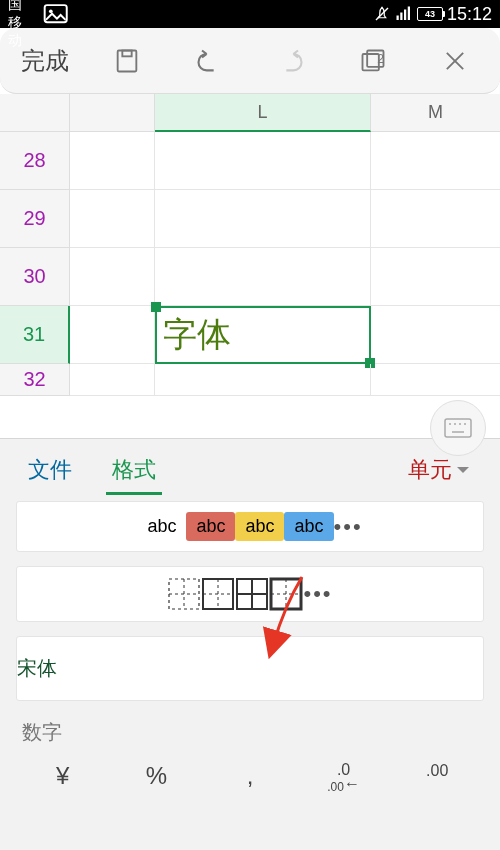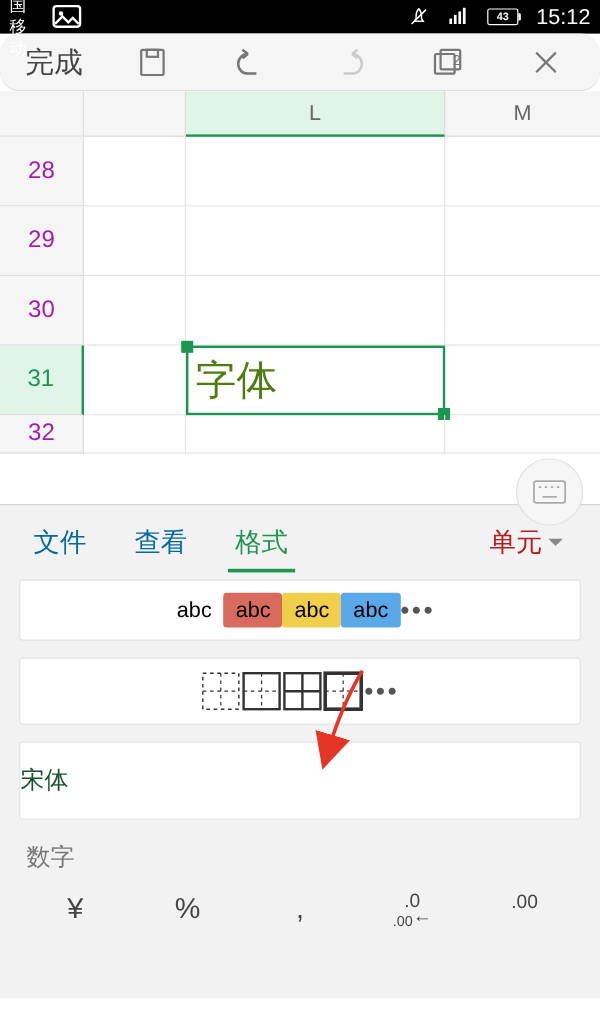--- a/index.html
+++ b/index.html
@@ -1,28 +1,28 @@
 <!DOCTYPE html>
 <html><head>
 <meta charset="utf-8">
 <style>
   * { box-sizing: border-box; margin: 0; padding: 0; }
   html, body { width: 500px; height: 850px; font-family: -apple-system, "Helvetica Neue", Arial, sans-serif; background: #fff; overflow: hidden; }
   
   
   .status-bar { height: 28px; background: #000; color: #fff; display: flex; align-items: center; justify-content: space-between; padding: 0 8px; font-size: 14px; }
   .status-left { display: flex; align-items: center; gap: 6px; }
-  .status-right { display: flex; align-items: center; gap: 15px; }
+  .status-right { display: flex; align-items: center; gap: 4px; }
   .status-right svg { width: 18px; height: 18px; fill: #fff; }
   .battery-box { display: flex; align-items: center; gap: 1px; }
   .battery { width: 26px; height: 14px; border: 1px solid #fff; border-radius: 2px; position: relative; display: flex; align-items: center; justify-content: center; font-size: 9px; font-weight: bold; }
   .battery::after { content: ""; position: absolute; right: -3px; top: 3px; width: 2px; height: 6px; background: #fff; border-radius: 0 1px 1px 0; }
   
   
-  .toolbar { height: 48px; background: #f5f5f5; border-bottom: 1px solid #ddd; display: flex; align-items: center; justify-content: space-around; padding: 0 4px; border-radius: 16px; }
+  .toolbar { height: 66px; background: #f5f5f5; border-bottom: 1px solid #ddd; display: flex; align-items: center; justify-content: space-around; padding: 0 4px; border-radius: 16px; }
   .toolbar-btn { color: #555; font-size: 22px; display: flex; align-items: center; justify-content: center; flex: 1; height: 100%; }
   .toolbar-btn.text { font-size: 24px; color: #444; }
   .toolbar-btn svg { width: 28px; height: 28px; stroke: #777; fill: none; stroke-width: 1.6; }
   .toolbar-btn.disabled svg { stroke: #ccc; }
   .badge-box { position: relative; width: 28px; height: 28px; }
   .badge-box svg { width: 100%; height: 100%; }
   .badge-num { position: absolute; top: 5px; right: 3px; font-size: 12px; color: #777; }
   
   
   .sheet { position: relative; height: 344px; background: #fff; }
@@ -198,21 +198,20 @@
         <line x1="15" y1="6" x2="17" y2="6"></line>
         <line x1="20" y1="6" x2="22" y2="6"></line>
         <line x1="8" y1="14" x2="20" y2="14"></line>
       </svg>
   </div>
 </div>
 
 <div class="panel">
   <div class="tabs">
     <div class="tab">文件</div>
-    <div class="tab">查看</div>
     <div class="tab active">格式</div>
     <div class="tab tab-more">
       <span>单元</span>
       <svg viewBox="0 0 24 24">
           <path d="M4 8l8 8 8-8z"></path>
         </svg>
     </div>
   </div>
 
   <div class="section" style="margin-top:0">

